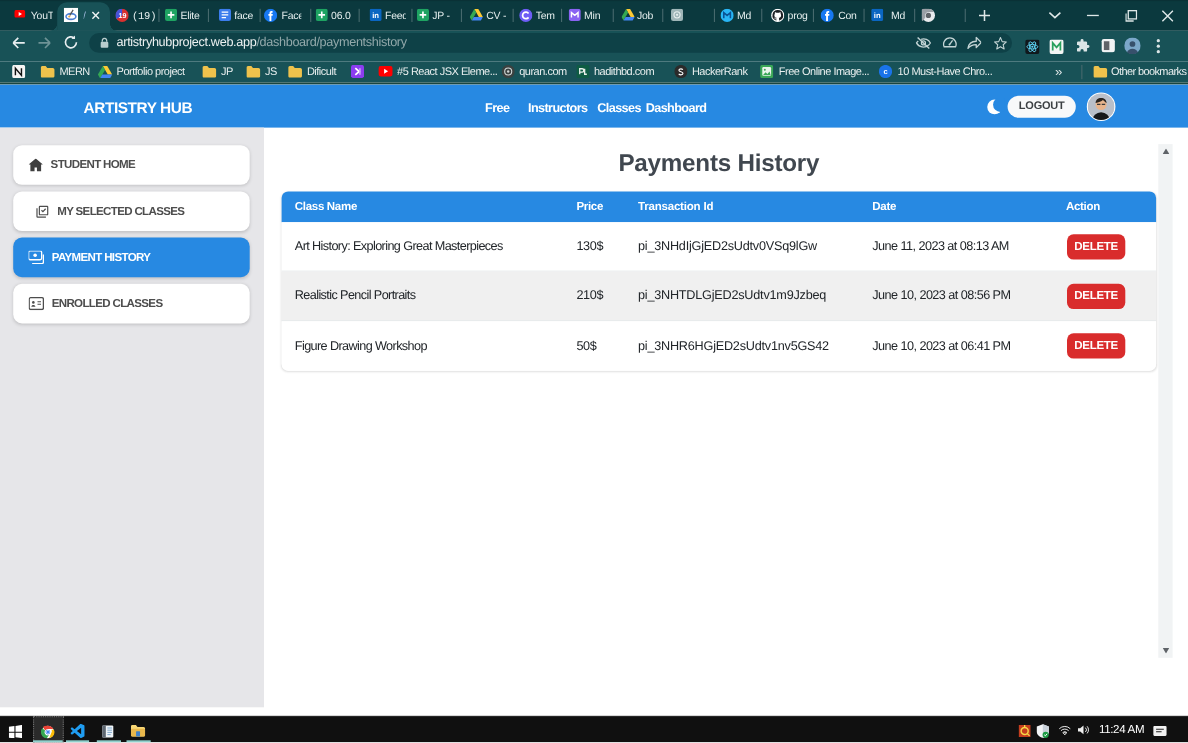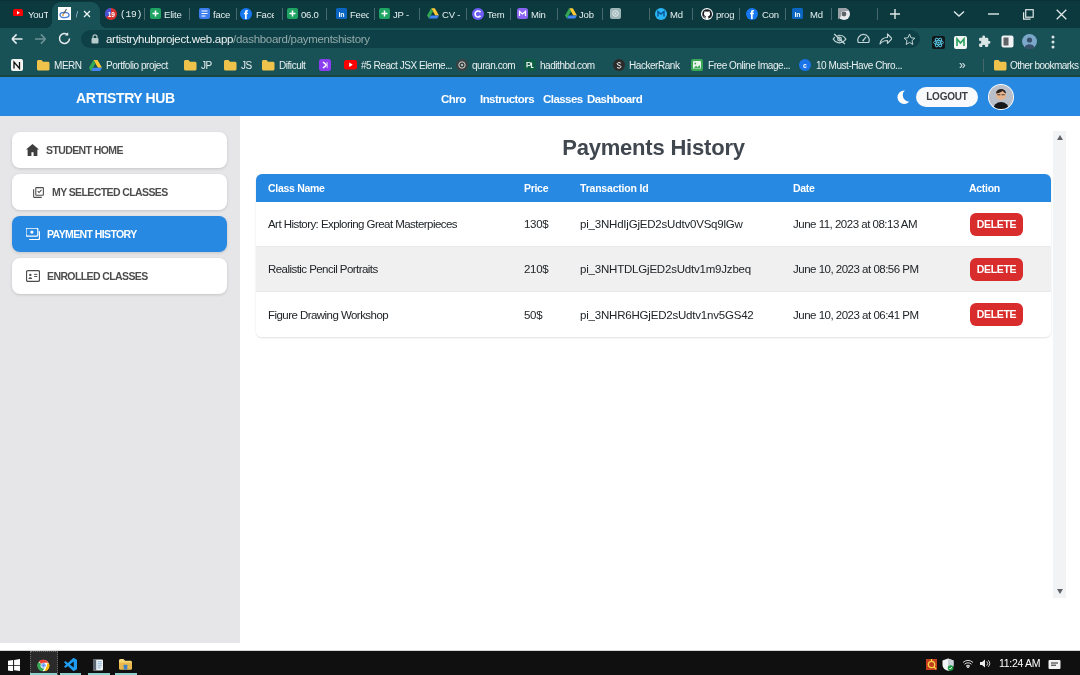--- a/index.html
+++ b/index.html
@@ -467,21 +467,21 @@
       <svg width="13" height="10.5">
         <path d="M0 1.5C0 .7.7 0 1.5 0h3l1.5 1.8h5c.8 0 1.5.7 1.5 1.5v5.7c0 .8-.7 1.5-1.5 1.5h-9.5C.7 10.5 0 9.8 0 9z" fill="#efc24c"></path>
       </svg>
     </div>
   <div class="bm" style="left:1010px;letter-spacing:-0.55px">Other bookmarks</div>
   <div id="sepline"></div>
 
   <div id="page">
     <div id="appheader">
       <div id="brand">ARTISTRY HUB</div>
-      <div class="nav" style="left:441px">Chro</div>
+      <div class="nav" style="left:441px">Free</div>
       <div class="nav" style="left:480px">Instructors</div>
       <div class="nav" style="left:543px">Classes</div>
       <div class="nav" style="left:587px">Dashboard</div>
       <div class="abs" style="left:897px;top:12px">
           <svg width="16" height="16">
             <circle cx="7.2" cy="8.2" r="6.7" fill="#fff"></circle>
             <circle cx="12.4" cy="6.2" r="6.6" fill="#2789e2"></circle>
           </svg>
         </div>
       <div id="logoutbtn">LOGOUT</div>

